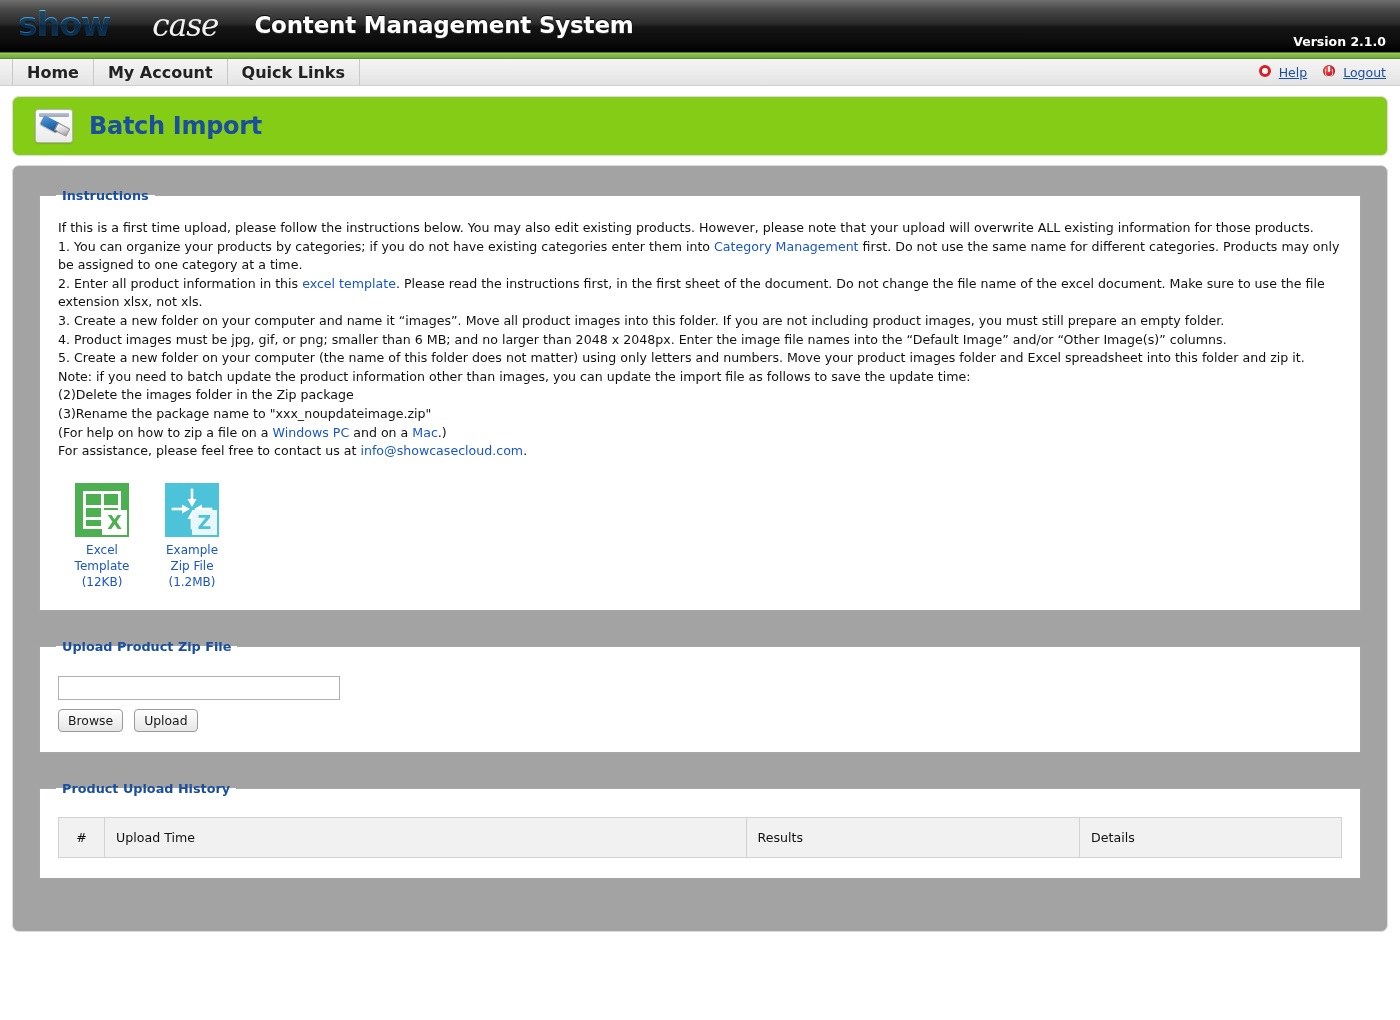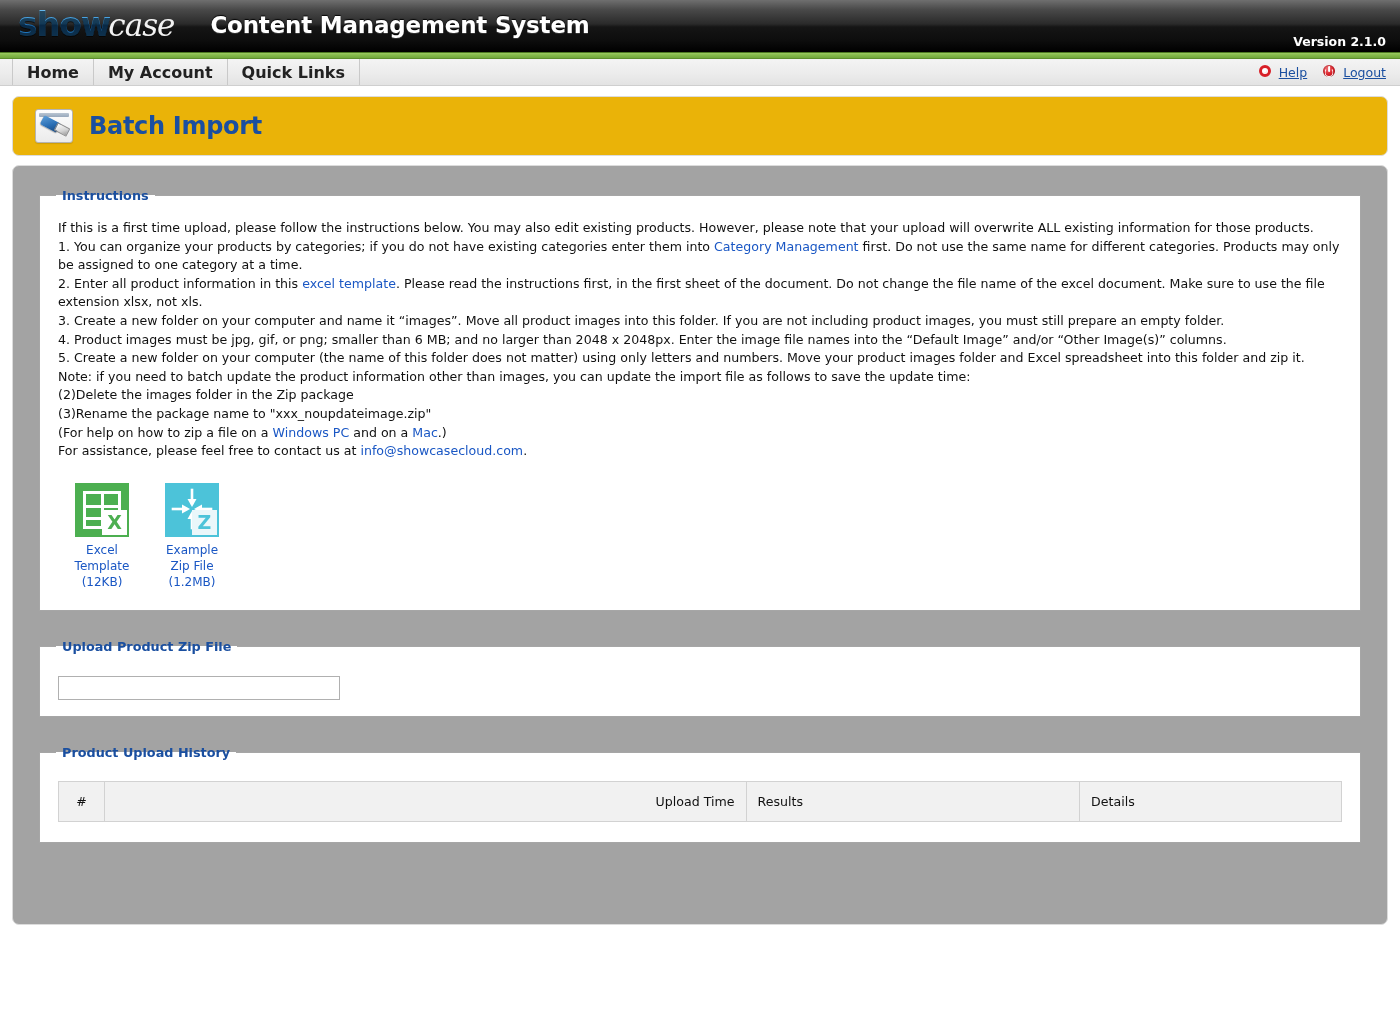--- a/index.html
+++ b/index.html
@@ -27,20 +27,21 @@
     display: flex;
     align-items: center;
   }
   .logo {
     margin-left: 18px;
     display: flex;
     align-items: baseline;
     line-height: 1;
     position: relative;
     top: -2px;
+    gap: 44px;
   }
   .logo-show {
     font-family: "DejaVu Sans", sans-serif;
     font-size: 33px;
     font-weight: bold;
     letter-spacing: -1px;
     color: #2f8fd8;
     background: linear-gradient(to bottom, #6fc0f0 0%, #2f8fd8 48%, #1666ad 52%, #2a86cc 100%);
     -webkit-background-clip: text;
     background-clip: text;
@@ -173,21 +174,21 @@
     border-radius: 7px;
     background: #fdfdfd;
     margin-bottom: 9px;
   }
 
   
   .title-panel {
     display: flex;
     align-items: center;
     padding: 12px 0 12px 22px;
-    background: #eab308;
+    background: #84cc16;
   }
   .title-icon {
     width: 38px; height: 34px;
     border: 1px solid #b4b4b4;
     border-radius: 3px;
     background: linear-gradient(to bottom, #fdfdfd 0%, #ebebeb 100%);
     position: relative;
     box-shadow: 0 1px 1px rgba(0,0,0,.12);
     overflow: hidden;
     flex: none;
@@ -385,21 +386,21 @@
     border: 1px solid #d2d2d2;
     font-size: 12.6px;
     font-weight: normal;
     color: #111111;
     text-align: left;
     padding: 10px 11px;
     height: 40px;
     font-family: "DejaVu Sans", sans-serif;
   }
   .hist-table th.col-num { width: 46px; text-align: center; }
-  .hist-table th.col-time { width: 50%; text-align: right; }
+  .hist-table th.col-time { width: 50%; }
   .hist-table th.col-res { width: 26%; }
 </style>
 </head>
 <body>
 
 <div class="banner">
   <div class="banner-inner">
     <div class="logo">
       <span class="logo-show">show</span>
         <span class="logo-case">case</span>
@@ -496,20 +497,24 @@
             <div>Zip File</div>
             <div>(1.2MB)</div>
           </div>
         </div>
       </div>
     </fieldset>
 
     <fieldset class="box">
       <legend>Upload Product Zip File</legend>
       <input class="upload-input" type="text" placeholder="" style="">
+      <div class="btn-row">
+        <button class="btn">Browse</button>
+        <button class="btn">Upload</button>
+      </div>
     </fieldset>
 
     <fieldset class="box">
       <legend>Product Upload History</legend>
       <table class="hist-table">
         <thead>
           <tr>
             <th class="col-num">#</th>
             <th class="col-time">Upload Time</th>
             <th class="col-res">Results</th>

